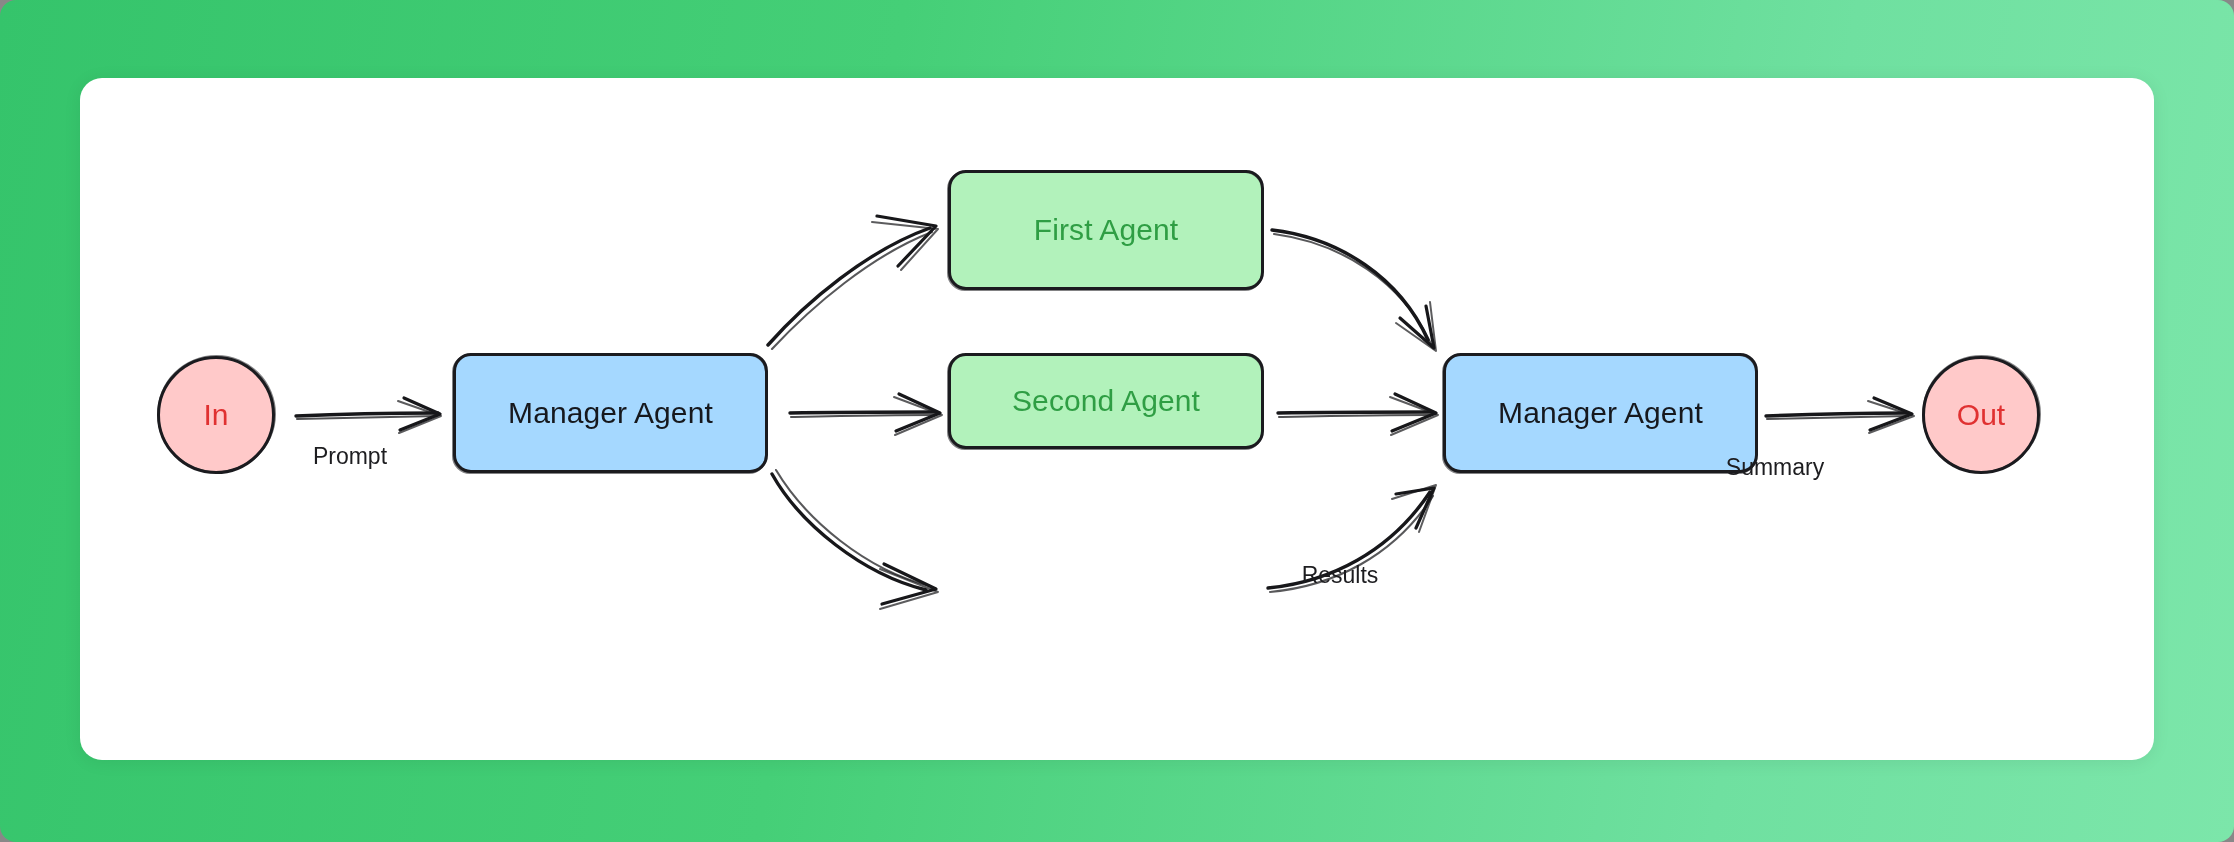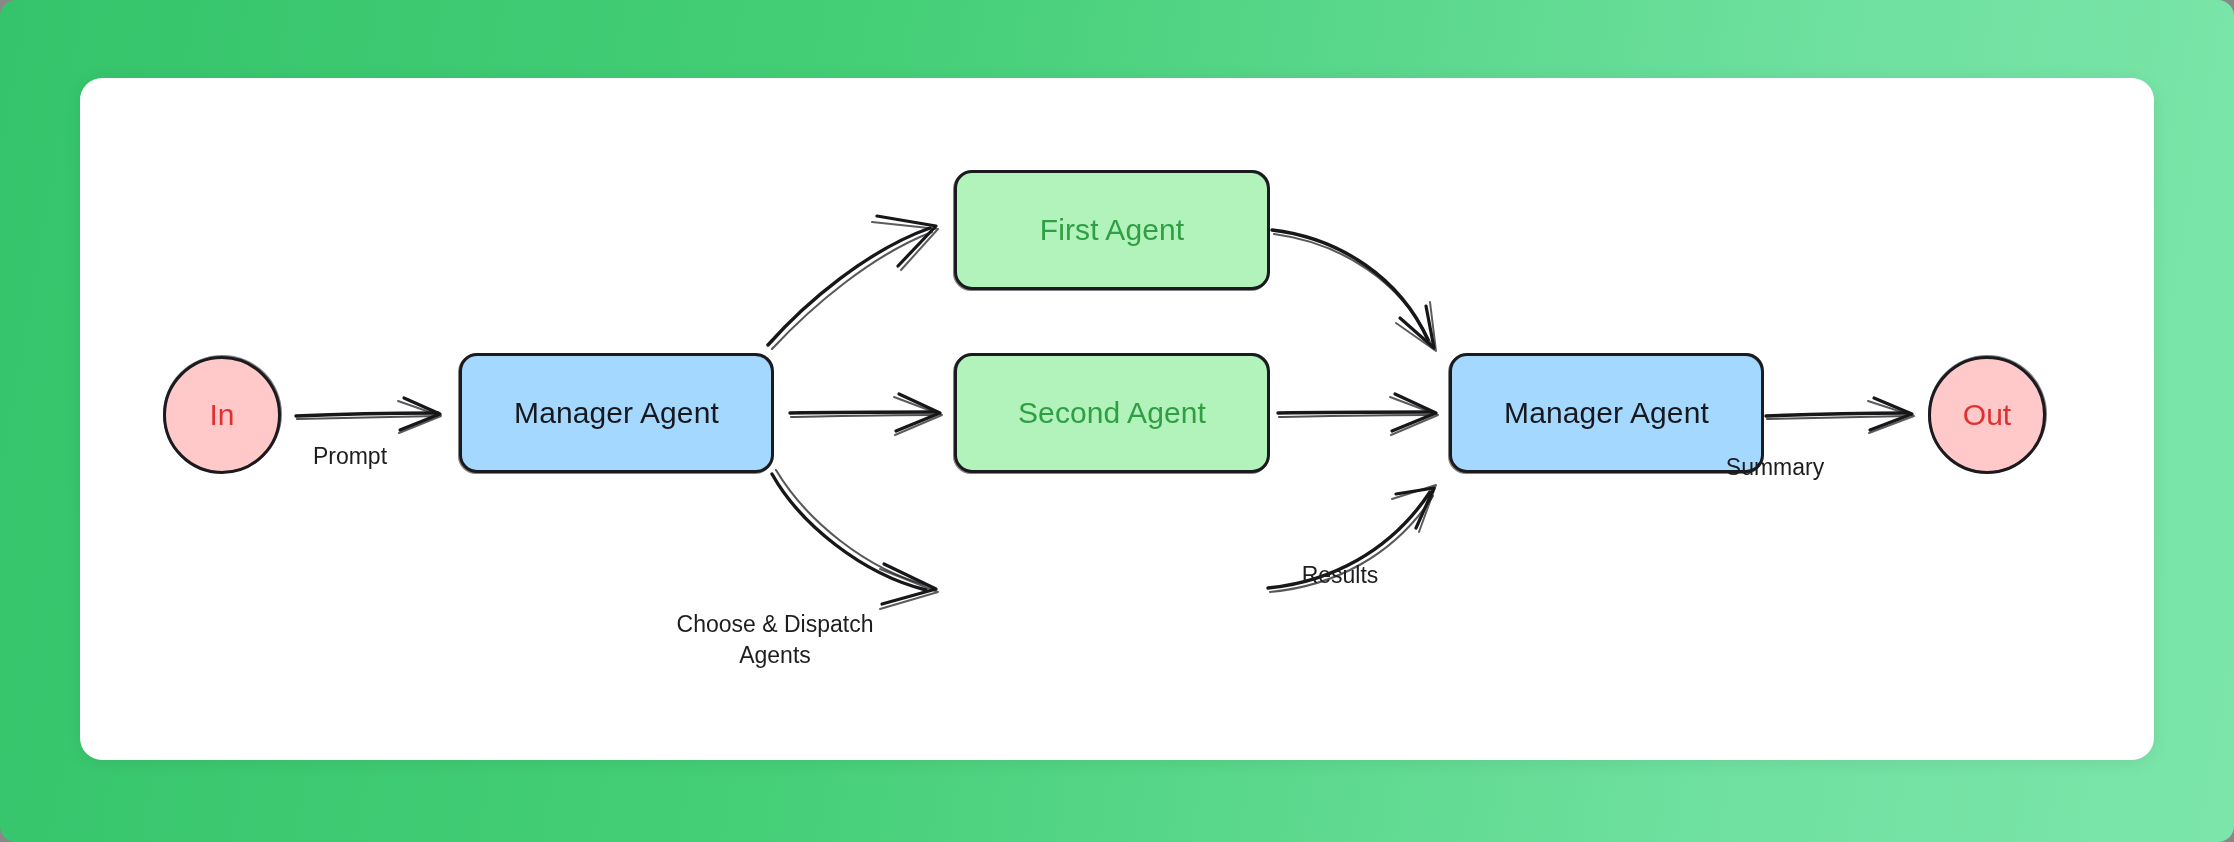--- a/index.html
+++ b/index.html
@@ -56,21 +56,20 @@
 
   
   .node {
     position: absolute;
     box-sizing: border-box;
     display: flex;
     align-items: center;
     justify-content: center;
     text-align: center;
     line-height: 1.15;
-    margin-left: 6px;
   }
 
   .node-box {
     border-radius: 18px;
     border: 3px solid #1b1b1f;
     font-size: 30px;
     letter-spacing: 0.1px;
   }
 
   .node-box.manager {
@@ -202,36 +201,34 @@
     </div>
 
     <div class="node node-box manager" style="left:453px; top:353px; width:315px; height:120px;">
       <span class="node-label">Manager Agent</span>
     </div>
 
     <div class="node node-box agent" style="left:948px; top:170px; width:316px; height:120px;">
       <span class="node-label">First Agent</span>
     </div>
 
-    <div class="node node-box agent" style="left:948px; top:353px; width:316px; height:120px;">
+    <div class="node node-box agent" style="left:948px; top:353px; width:316px; height:96px;">
       <span class="node-label">Second Agent</span>
     </div>
 
 
     <div class="node node-box manager" style="left:1443px; top:353px; width:315px; height:120px;">
       <span class="node-label">Manager Agent</span>
     </div>
 
     <div class="node node-circle" style="left:1922px; top:356px; width:118px; height:118px;">
       <span class="node-label">Out</span>
     </div>
 
     <div class="edge-label" style="left:260px; top:441px; width:180px;">Prompt</div>
 
-    <div class="edge-label" style="left:630px; top:609px; width:290px;">Choose &amp; Dispatch
-Agents</div>
 
     <div class="edge-label" style="left:1245px; top:560px; width:190px;">Results</div>
 
     <div class="edge-label" style="left:1675px; top:452px; width:200px;">Summary</div>
 
   </div>
 </div>
 
 </body></html>

